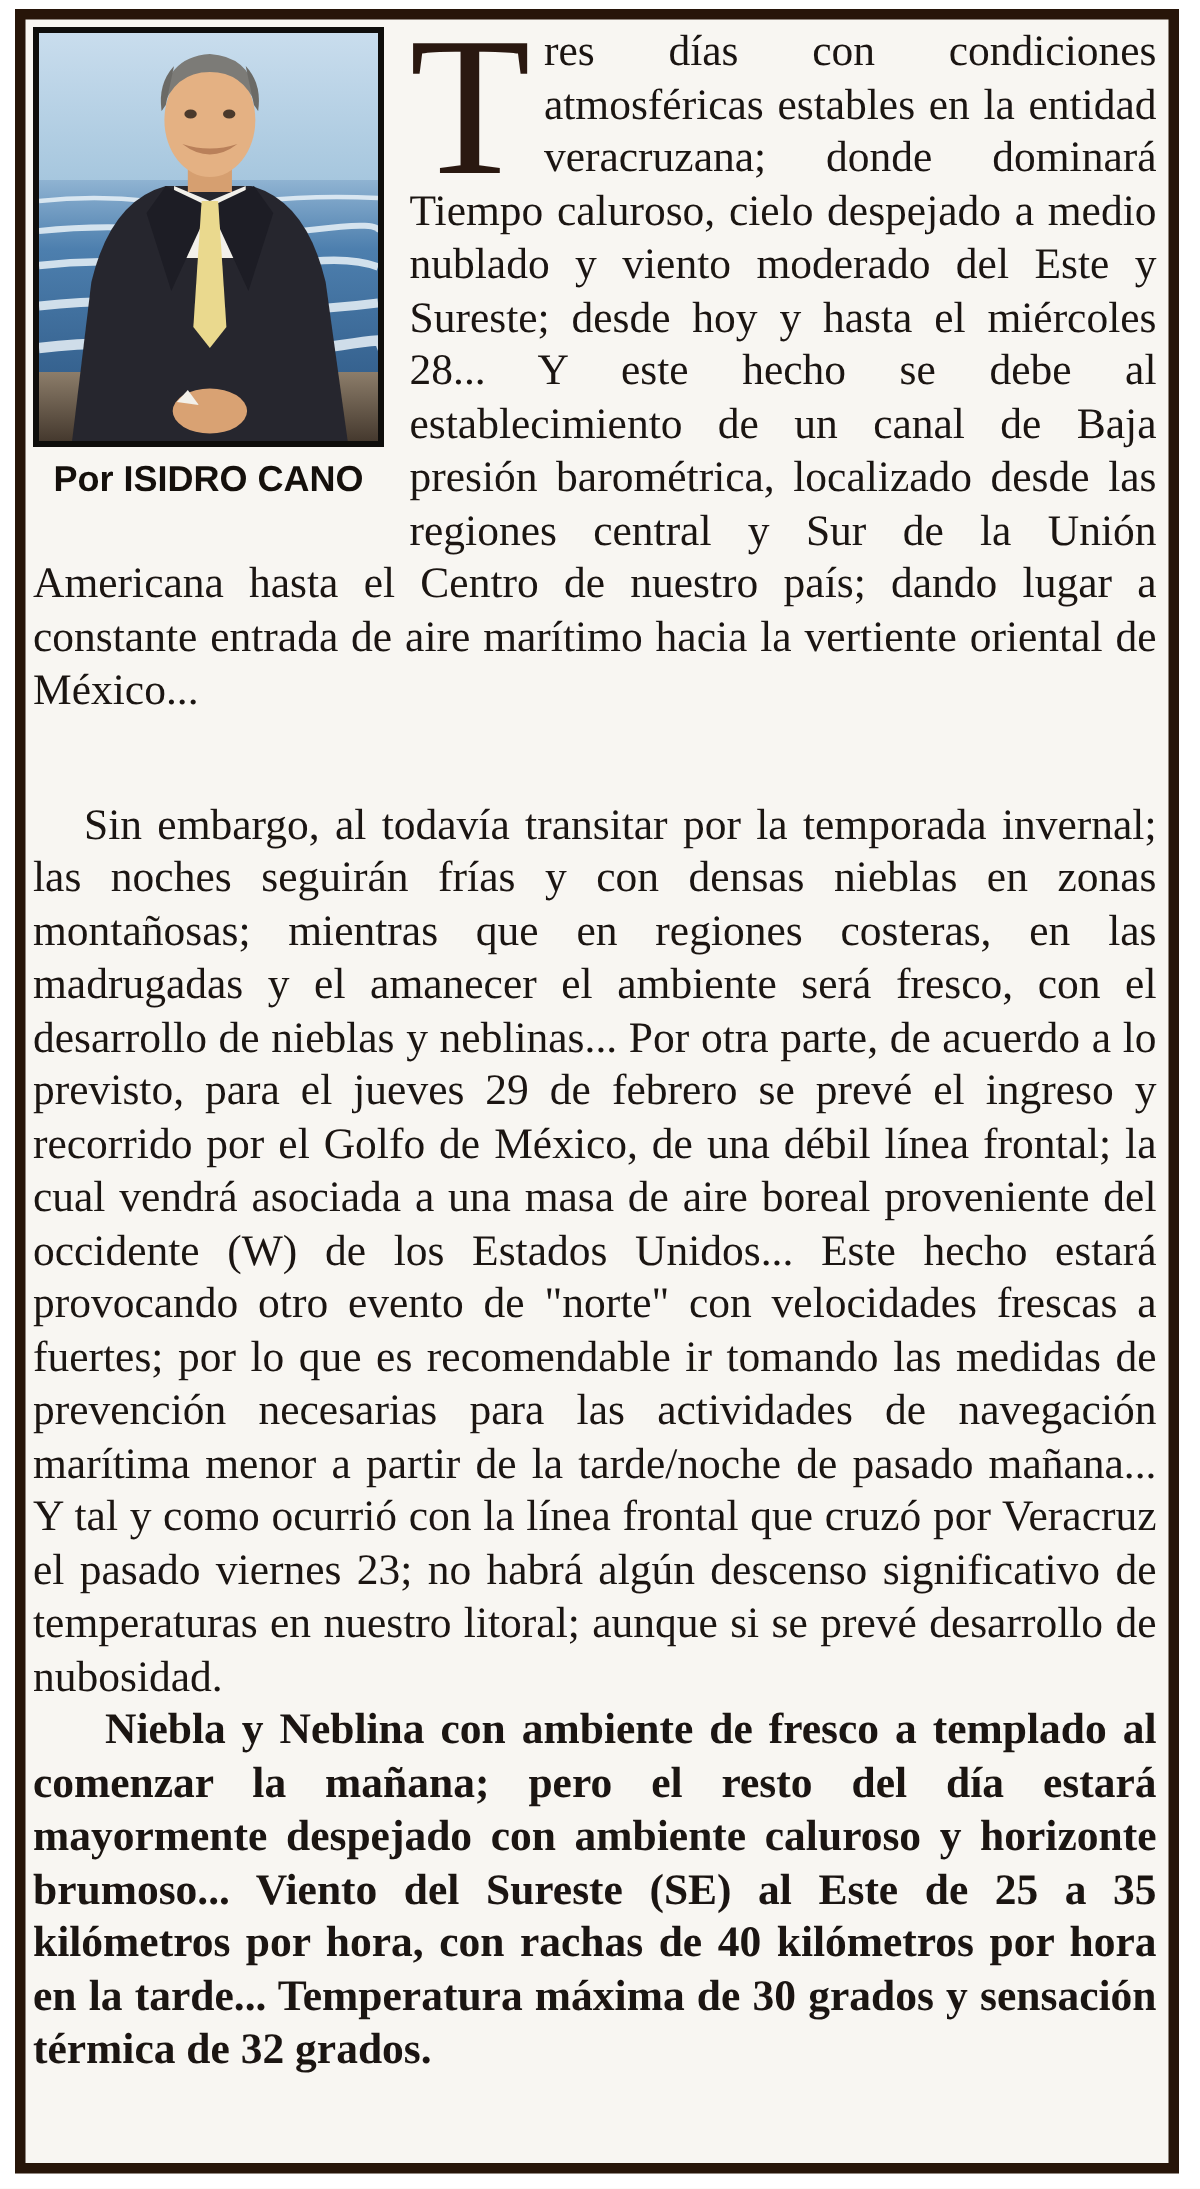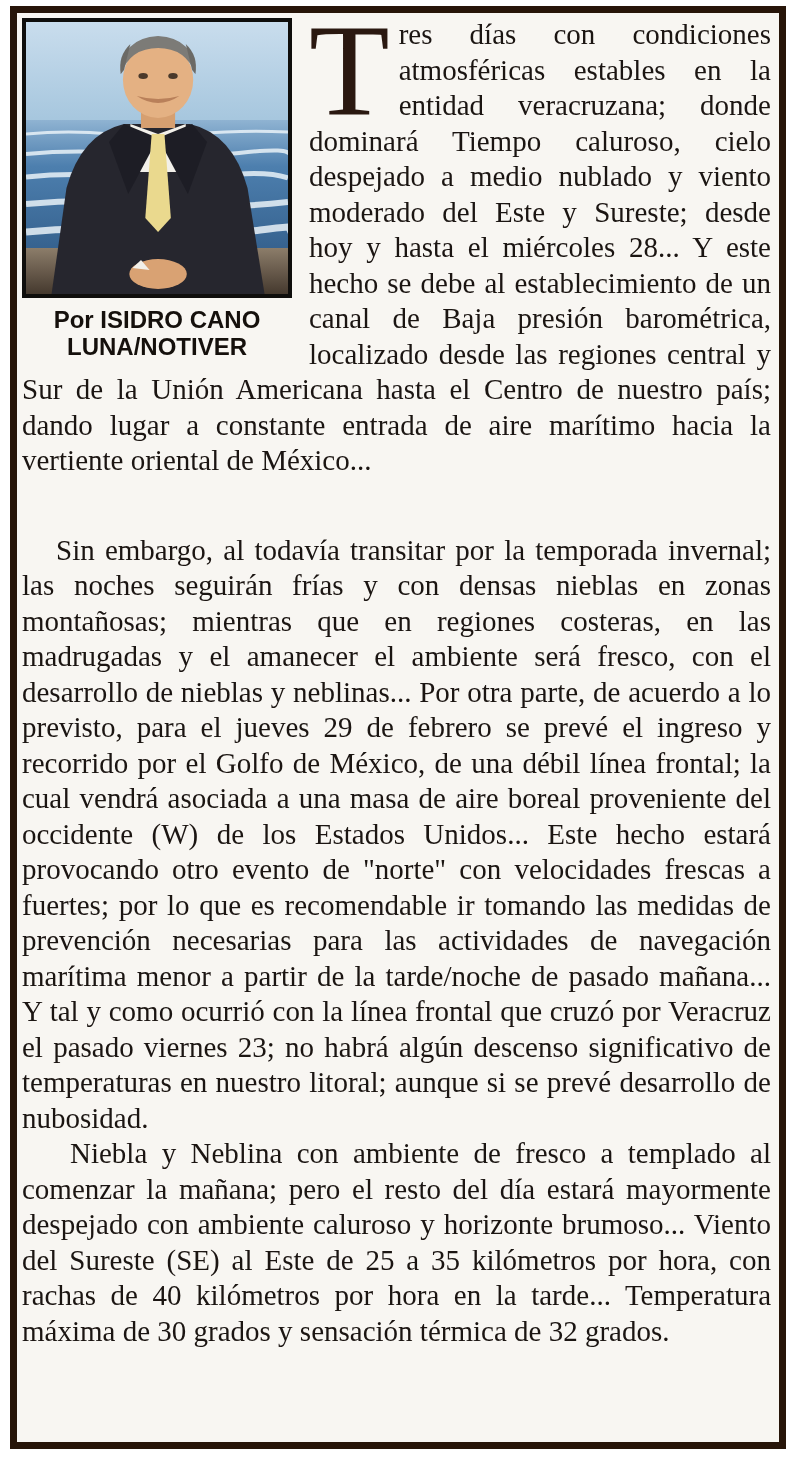--- a/index.html
+++ b/index.html
@@ -14,21 +14,21 @@
     position:absolute;
     left:10px;top:6px;
     width:776px;height:1443px;
     box-sizing:border-box;
     border:7px solid #271509;
     background:#f8f6f2;
     padding:4px 8px 0 5px;
   }
   .photo-col{
     float:left;
-    width:270px;
+    width:234px;
     margin:1px 17px 4px 0;
   }
   .photo-frame{
     height:272px;
     border:4px solid #0f0e0c;
     background:#a9c9e0;
     overflow:hidden;
   }
   .photo-frame svg{display:block;width:100%;height:100%;}
   .byline{
@@ -60,21 +60,21 @@
     text-indent:34px;
   }
   .section-heading{
     margin-top:33px;
     font-weight:bold;
     text-indent:48px;
     text-align:left;
     letter-spacing:0.5px;
   }
   .p-forecast{
-    font-weight:normal;
+    font-weight:bold;
     text-indent:48px;
   }
 </style>
 </head>
 <body>
 
 <div class="frame">
 
   <div class="photo-col">
     <div class="photo-frame">
@@ -118,21 +118,20 @@
           <ellipse cx="110" cy="54" rx="4.5" ry="3" fill="#4a392b"></ellipse>
           <ellipse cx="138" cy="54" rx="4.5" ry="3" fill="#4a392b"></ellipse>
           <path d="M104 74 Q124 88 144 74 Q124 80 104 74 Z" fill="#b9805a"></path>
           <ellipse cx="124" cy="252" rx="27" ry="15" fill="#d9a273"></ellipse>
           <path d="M100 246 L108 238 L116 248 Z" fill="#f2f0ea"></path>
         </g>
       </svg>
     </div>
     <div class="byline">
       <div>Por ISIDRO CANO</div>
-      <div>LUNA/NOTIVER</div>
     </div>
   </div>
 
   <p class="p-lead"><span class="dropcap">T</span><span>res días con condiciones atmosféricas estables en la entidad veracruzana; donde dominará Tiempo caluroso, cielo despejado a medio nublado y viento moderado del Este y Sureste; desde hoy y hasta el miércoles 28... Y este hecho se debe al establecimiento de un canal de Baja presión barométrica, localizado desde las regiones central y Sur de la Unión Americana hasta el Centro de nuestro país; dando lugar a constante entrada de aire marítimo hacia la vertiente oriental de México...</span></p>
 
   <p class="p-body">Sin embargo, al todavía transitar por la temporada invernal; las noches seguirán frías y con densas nieblas en zonas montañosas; mientras que en regiones costeras, en las madrugadas y el amanecer el ambiente será fresco, con el desarrollo de nieblas y neblinas... Por otra parte, de acuerdo a lo previsto, para el jueves 29 de febrero se prevé el ingreso y recorrido por el Golfo de México, de una débil línea frontal; la cual vendrá asociada a una masa de aire boreal proveniente del occidente (W) de los Estados Unidos... Este hecho estará provocando otro evento de "norte" con velocidades frescas a fuertes; por lo que es recomendable ir tomando las medidas de prevención necesarias para las actividades de navegación marítima menor a partir de la tarde/noche de pasado mañana... Y tal y como ocurrió con la línea frontal que cruzó por Veracruz el pasado viernes 23; no habrá algún descenso significativo de temperaturas en nuestro litoral; aunque si se prevé desarrollo de nubosidad.</p>
 
 
   <p class="p-forecast">Niebla y Neblina con ambiente de fresco a templado al comenzar la mañana; pero el resto del día estará mayormente despejado con ambiente caluroso y horizonte brumoso... Viento del Sureste (SE) al Este de 25 a 35 kilómetros por hora, con rachas de 40 kilómetros por hora en la tarde... Temperatura máxima de 30 grados y sensación térmica de 32 grados.</p>
 

